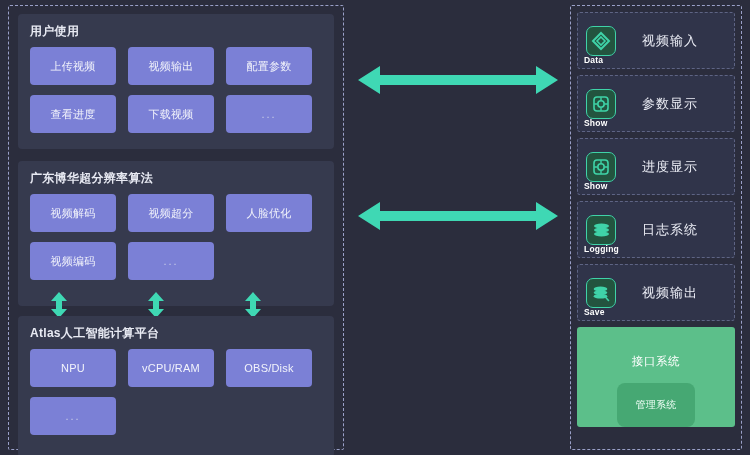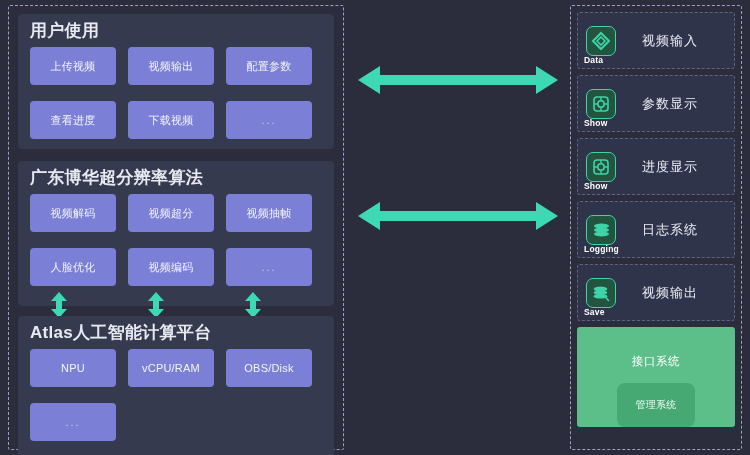--- a/index.html
+++ b/index.html
@@ -27,30 +27,30 @@
   .panel {
     position: absolute;
     left: 9px;
     width: 316px;
     background: #363a4e;
     border-radius: 4px;
     padding: 10px 12px 12px 12px;
   }
   .panel-title {
     color: #e8eaf3;
-    font-size: 17px;
+    font-size: 12px;
     font-weight: bold;
     letter-spacing: .3px;
     margin-bottom: 9px;
     line-height: 14px;
   }
   .btn-grid {
     display: flex;
     flex-wrap: wrap;
-    gap: 16px 12px;
+    gap: 10px 12px;
   }
   .pbtn {
     width: 86px;
     height: 38px;
     background: #7b80d6;
     border-radius: 4px;
     display: flex;
     align-items: center;
     justify-content: center;
     color: #f2f3fb;
@@ -170,21 +170,20 @@
         <div class="pbtn">下载视频</div>
         <div class="pbtn ellipsis">...</div>
       </div>
     </div>
 
     <div class="panel" id="panel-algo">
       <div class="panel-title">广东博华超分辨率算法</div>
       <div class="btn-grid">
         <div class="pbtn">视频解码</div>
         <div class="pbtn">视频超分</div>
-        <div class="pbtn">视频抽帧</div>
         <div class="pbtn">人脸优化</div>
         <div class="pbtn">视频编码</div>
         <div class="pbtn ellipsis">...</div>
       </div>
     </div>
 
     <div class="v-arrows">
       <div class="v-arrow" style="left:30px">
         <svg width="22" height="26" viewBox="0 0 22 26">
           <polygon points="11,0 19,9 14,9 14,17 19,17 11,26 3,17 8,17 8,9 3,9" fill="#3fd8b4"></polygon>

